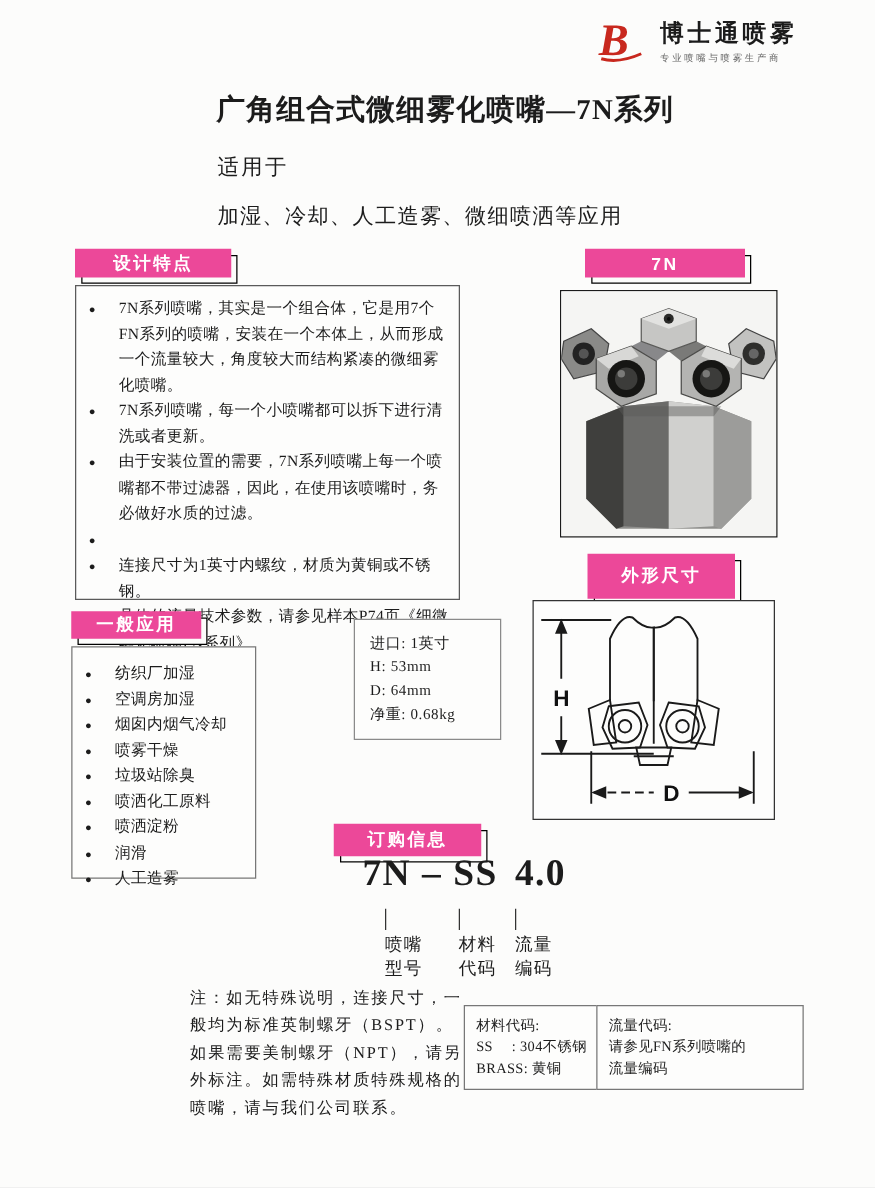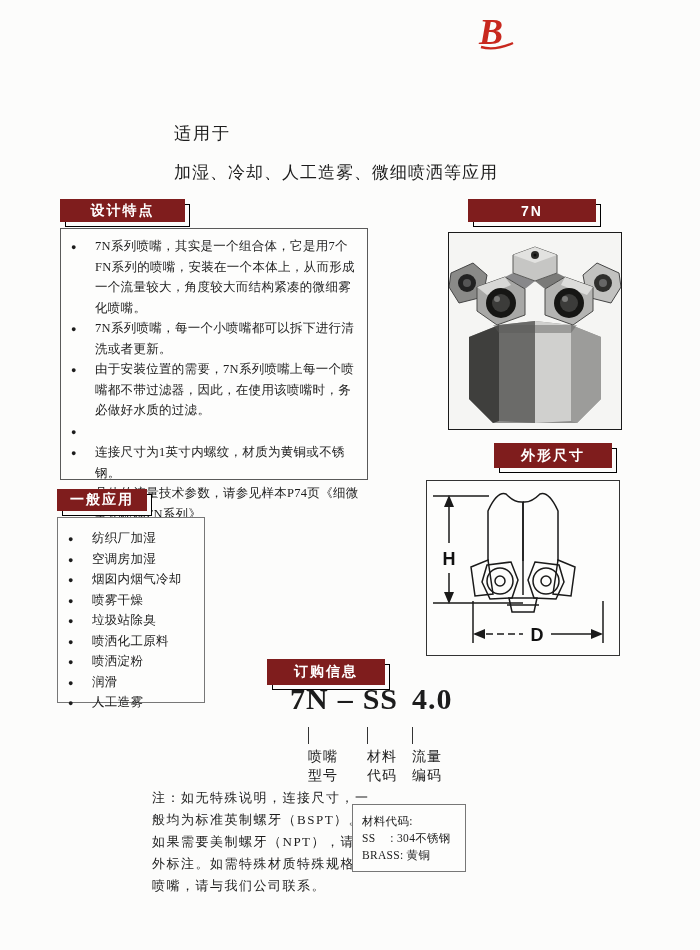--- a/index.html
+++ b/index.html
@@ -14,31 +14,31 @@
   .logo-text{margin-left:6px;}
   .logo-name{font-family:"Liberation Sans","DejaVu Sans",sans-serif;font-weight:bold;font-size:19px;letter-spacing:3px;color:#1b1b1b;}
   .logo-tagline{font-family:"Liberation Sans","DejaVu Sans",sans-serif;font-size:7.5px;letter-spacing:2.2px;color:#666;margin-top:2px;}
   
   .title{position:absolute;left:173px;top:72px;margin:0;font-size:23px;font-weight:bold;letter-spacing:1px;}
   .lead{position:absolute;left:174px;top:122px;font-size:17px;letter-spacing:2px;text-align:center;}
   .sub{position:absolute;left:174px;top:161px;font-size:17px;letter-spacing:1px;}
   
   .seclabel{position:absolute;height:23px;}
   .seclabel .frame{position:absolute;left:5px;top:5px;right:-5px;bottom:-5px;border:1px solid #000;background:#fcfcfb;}
-  .seclabel .bar{position:relative;height:100%;background:#7f1d1d;color:#fff;
+  .seclabel .bar{position:relative;height:100%;background:#ec4899;color:#fff;
     font-family:"Liberation Sans","DejaVu Sans",sans-serif;font-weight:bold;font-size:14px;
     display:flex;align-items:center;justify-content:center;letter-spacing:2px;}
   
   .panel{position:absolute;background:#fdfdfc;}
   .panel.design{left:60px;top:228px;width:306px;height:250px;border:1px solid #5a5a5a;}
   .panel.apps{left:57px;top:517px;width:146px;height:184px;border:1px solid #777;}
   .panel.specs{left:283px;top:495px;width:116px;height:86px;border:1px solid #8a8a8a;}
   .panel.photo{left:448px;top:232px;width:172px;height:196px;border:1px solid #1a1a1a;}
   .panel.dims{left:426px;top:480px;width:192px;height:174px;border:1px solid #333;}
-  .panel.material{left:352px;top:804px;width:112px;height:66px;border:1px solid #777;}
+  .panel.material{left:371px;top:804px;width:112px;height:66px;border:1px solid #777;}
   .panel.flow{left:477px;top:804px;width:164px;height:66px;border:1px solid #777;}
   
   ul.blist{list-style:none;margin:0;padding:7px 8px 0 10px;}
   ul.blist li{display:flex;font-size:12.5px;line-height:20.5px;letter-spacing:0.3px;}
   ul.blist .blt{width:24px;flex:0 0 24px;font-size:9px;padding-top:1px;text-align:left;}
   ul.blist.appslist{padding-top:11px;}
   ul.blist.appslist li{line-height:19.5px;}
   
   .panel.specs .line{font-size:12px;line-height:19px;padding-left:12px;letter-spacing:0.5px;}
   .panel.specs{padding-top:9px;}
@@ -59,22 +59,27 @@
 </head>
 <body>
 
 <div class="page">
 
   <div class="logo">
     <svg width="44" height="38" viewBox="0 0 44 38">
       <text x="1" y="30" font-family="Liberation Serif, serif" font-size="36" font-weight="bold" font-style="italic" fill="#c8281e">B</text>
       <path d="M3,33 Q17,37 35,29" stroke="#c8281e" stroke-width="2.4" fill="none"></path>
     </svg>
-  </div>
-
+    <div class="logo-text">
+      <div class="logo-name">博士通喷雾</div>
+      <div class="logo-tagline">专业喷嘴与喷雾生产商</div>
+    </div>
+  </div>
+
+  <h1 class="title">广角组合式微细雾化喷嘴—7N系列</h1>
   <div class="lead">适用于</div>
   <div class="sub">加湿、冷却、人工造雾、微细喷洒等应用</div>
 
   <div class="seclabel" style="left:60px;top:199px;width:125px;">
     <div class="frame"></div>
     <div class="bar">设计特点</div>
   </div>
   <div class="panel design">
     <ul class="blist">
       <li>
@@ -142,21 +147,21 @@
         <circle cx="48" cy="66" r="3" fill="#7a7a78"></circle>
 
       <polygon points="96,56 116,44 144,54 144,78 124,92 96,82" fill="#b4b4b2" stroke="#4a4a48" stroke-width="1"></polygon>
       <polygon points="116,44 144,54 138,62 112,52" fill="#dcdcda"></polygon>
       <circle cx="120" cy="70" r="15" fill="#161614"></circle>
         <circle cx="120" cy="70" r="9" fill="#3c3c3a"></circle>
         <circle cx="116" cy="66" r="3" fill="#7a7a78"></circle>
     </svg>
   </div>
 
-  <div class="seclabel" style="left:57px;top:489px;width:90px;height:22px;">
+  <div class="seclabel" style="left:57px;top:489px;width:104px;height:22px;">
     <div class="frame"></div>
     <div class="bar">一般应用</div>
   </div>
   <div class="panel apps">
     <ul class="blist appslist">
       <li>
           <span class="blt">●</span>
           <span>纺织厂加湿</span>
         </li>
       <li>
@@ -187,22 +192,28 @@
           <span class="blt">●</span>
           <span>润滑</span>
         </li>
       <li>
           <span class="blt">●</span>
           <span>人工造雾</span>
         </li>
     </ul>
   </div>
 
-
-  <div class="seclabel" style="left:470px;top:443px;width:118px;height:25px;margin-left:24px;">
+  <div class="panel specs">
+    <div class="line">进口: 1英寸</div>
+    <div class="line">H: 53mm</div>
+    <div class="line">D: 64mm</div>
+    <div class="line">净重: 0.68kg</div>
+  </div>
+
+  <div class="seclabel" style="left:470px;top:443px;width:118px;height:36px;">
     <div class="frame"></div>
     <div class="bar">外形尺寸</div>
   </div>
   <div class="panel dims">
     <svg width="192" height="174" viewBox="0 0 192 174">
       <g stroke="#1a1a1a" stroke-width="1.5" fill="none">
 
         <path d="M61,80 L61,30 Q70,10 79,13 Q88,22 96,21 L96,80"></path>
         <path d="M96,21 Q104,22 113,13 Q122,10 131,30 L131,80"></path>
         <path d="M96,21 L96,114"></path>
@@ -259,14 +270,21 @@
   <div class="note">注：如无特殊说明，连接尺寸，一般均为标准英制螺牙（BSPT）。如果需要美制螺牙（NPT），请另外标注。如需特殊材质特殊规格的喷嘴，请与我们公司联系。</div>
 
   <div class="panel material">
     <div class="codebox-inner">
       <div>材料代码:</div>
       <div>SS　 : 304不锈钢</div>
       <div>BRASS: 黄铜</div>
     </div>
   </div>
 
+  <div class="panel flow">
+    <div class="codebox-inner">
+      <div>流量代码:</div>
+      <div>请参见FN系列喷嘴的</div>
+      <div>流量编码</div>
+    </div>
+  </div>
 
 </div>
 
 </body></html>

